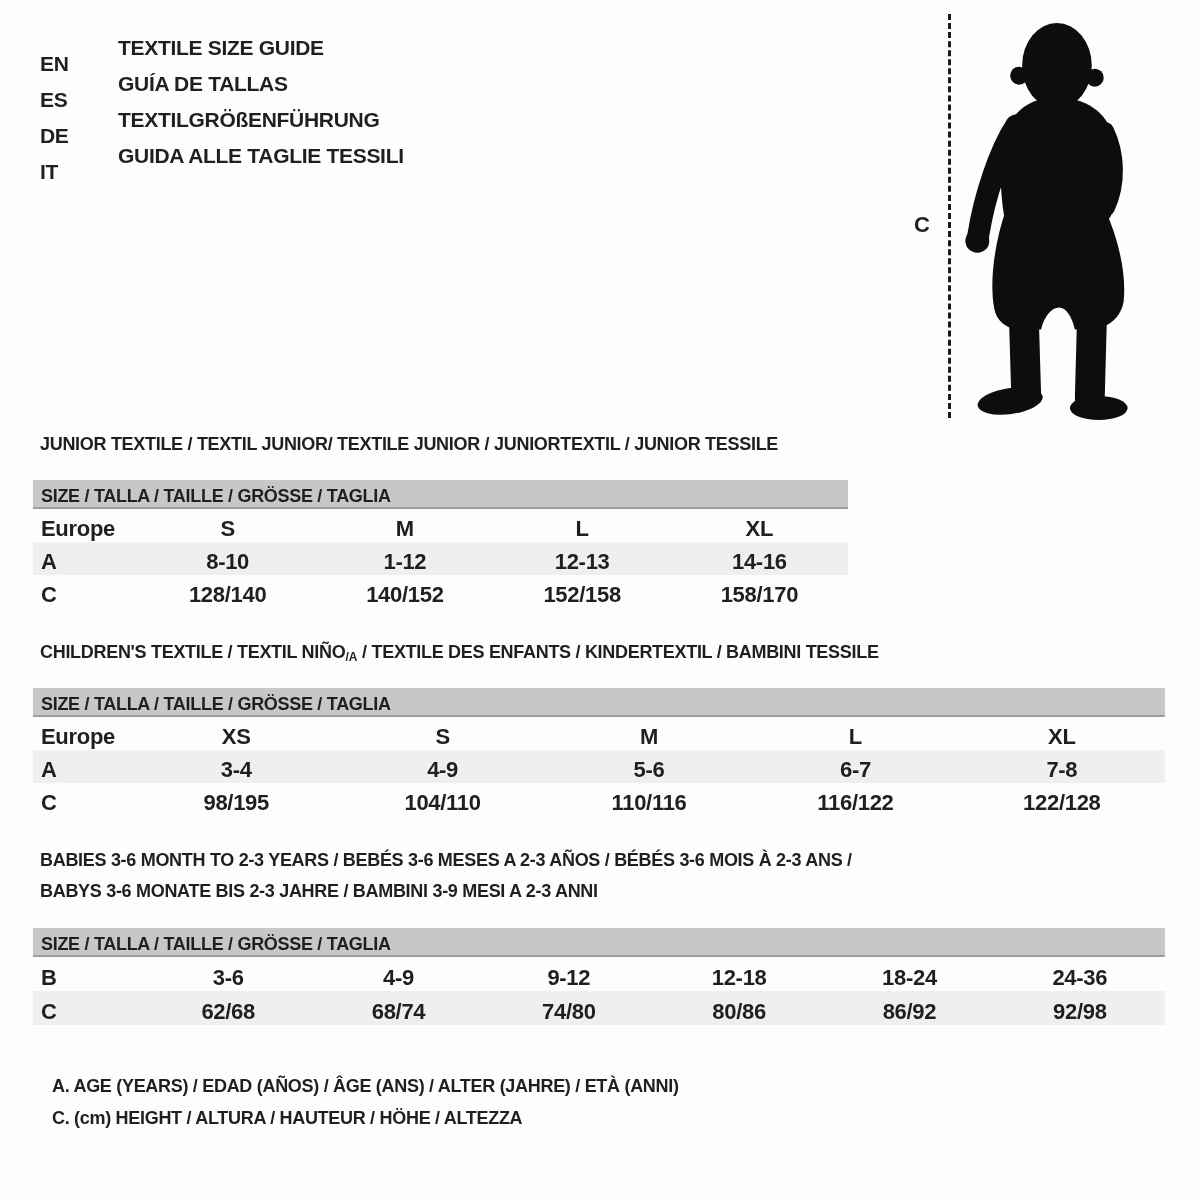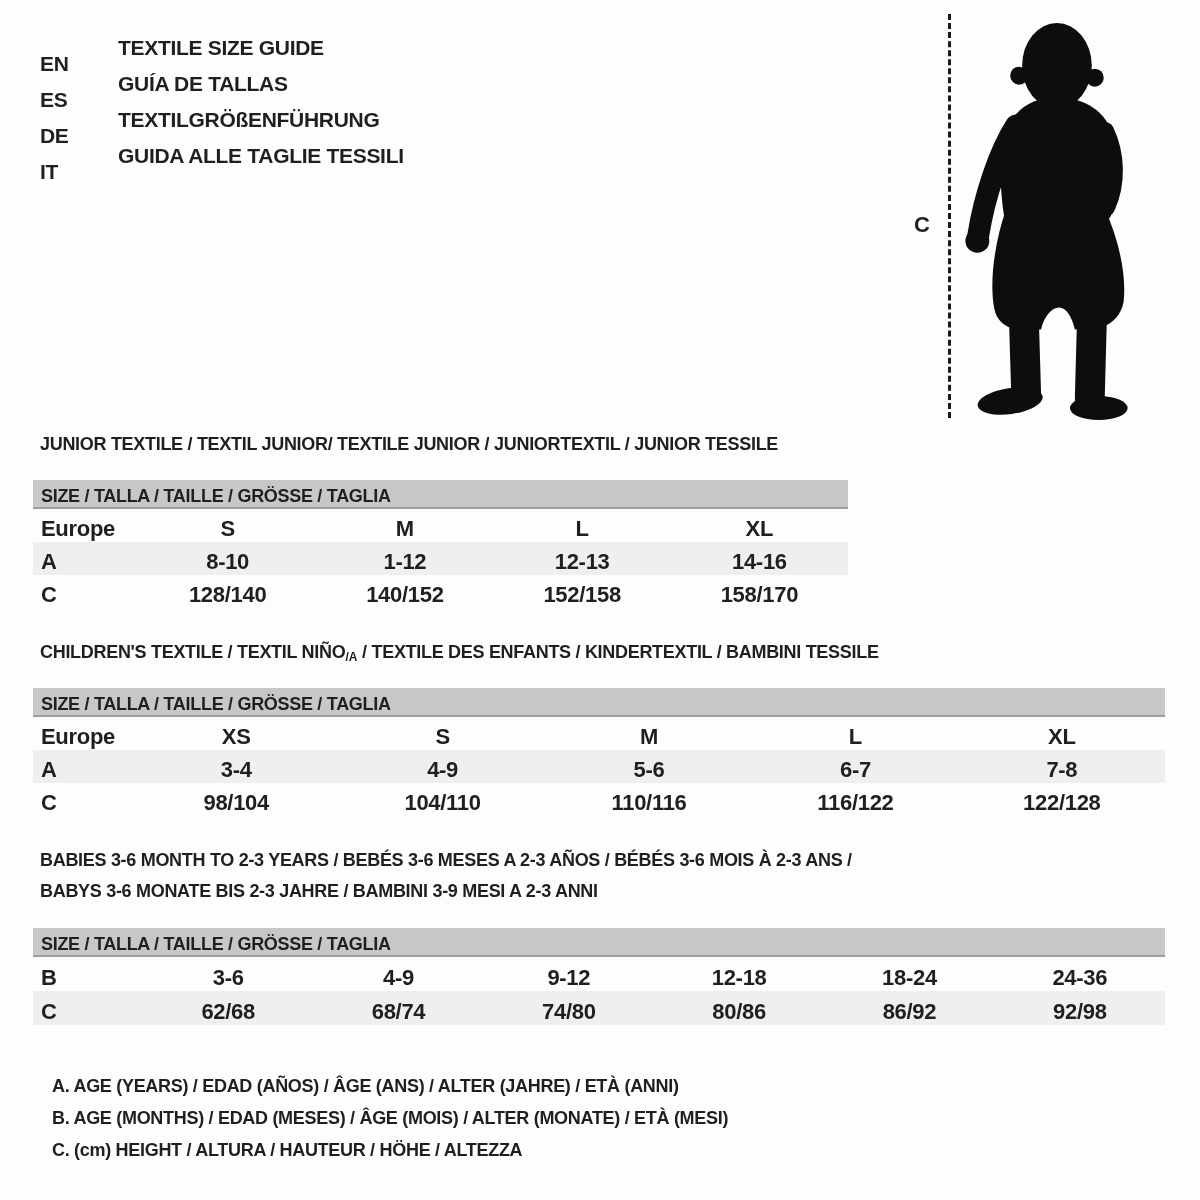--- a/index.html
+++ b/index.html
@@ -154,21 +154,21 @@
   <div class="trow shaded">
     <span class="lbl">A</span>
     <span class="cell">3-4</span>
     <span class="cell">4-9</span>
     <span class="cell">5-6</span>
     <span class="cell">6-7</span>
     <span class="cell">7-8</span>
   </div>
   <div class="trow">
     <span class="lbl">C</span>
-    <span class="cell">98/104</span>
+    <span class="cell">98/195</span>
     <span class="cell">104/110</span>
     <span class="cell">110/116</span>
     <span class="cell">116/122</span>
     <span class="cell">122/128</span>
   </div>
 </div>
 
 <div id="babies-title" class="sec-title">
   <div class="nw">BABIES 3-6 MONTH TO 2-3 YEARS / BEBÉS 3-6 MESES A 2-3 AÑOS / BÉBÉS 3-6 MOIS À 2-3 ANS /</div>
   <div class="nw">BABYS 3-6 MONATE BIS 2-3 JAHRE / BAMBINI 3-9 MESI A 2-3 ANNI</div>
@@ -192,15 +192,14 @@
     <span class="cell">68/74</span>
     <span class="cell">74/80</span>
     <span class="cell">80/86</span>
     <span class="cell">86/92</span>
     <span class="cell">92/98</span>
   </div>
 </div>
 
 <div class="footnotes">
   <div class="footnote">A. AGE (YEARS) / EDAD (AÑOS) / ÂGE (ANS) / ALTER (JAHRE) / ETÀ (ANNI)</div>
-  <div class="footnote">B. AGE (MONTHS) / EDAD (MESES) / ÂGE (MOIS) / ALTER (MONATE) / ETÀ (MESI)</div>
   <div class="footnote">C. (cm) HEIGHT / ALTURA / HAUTEUR / HÖHE / ALTEZZA</div>
 </div>
 
 </body></html>

